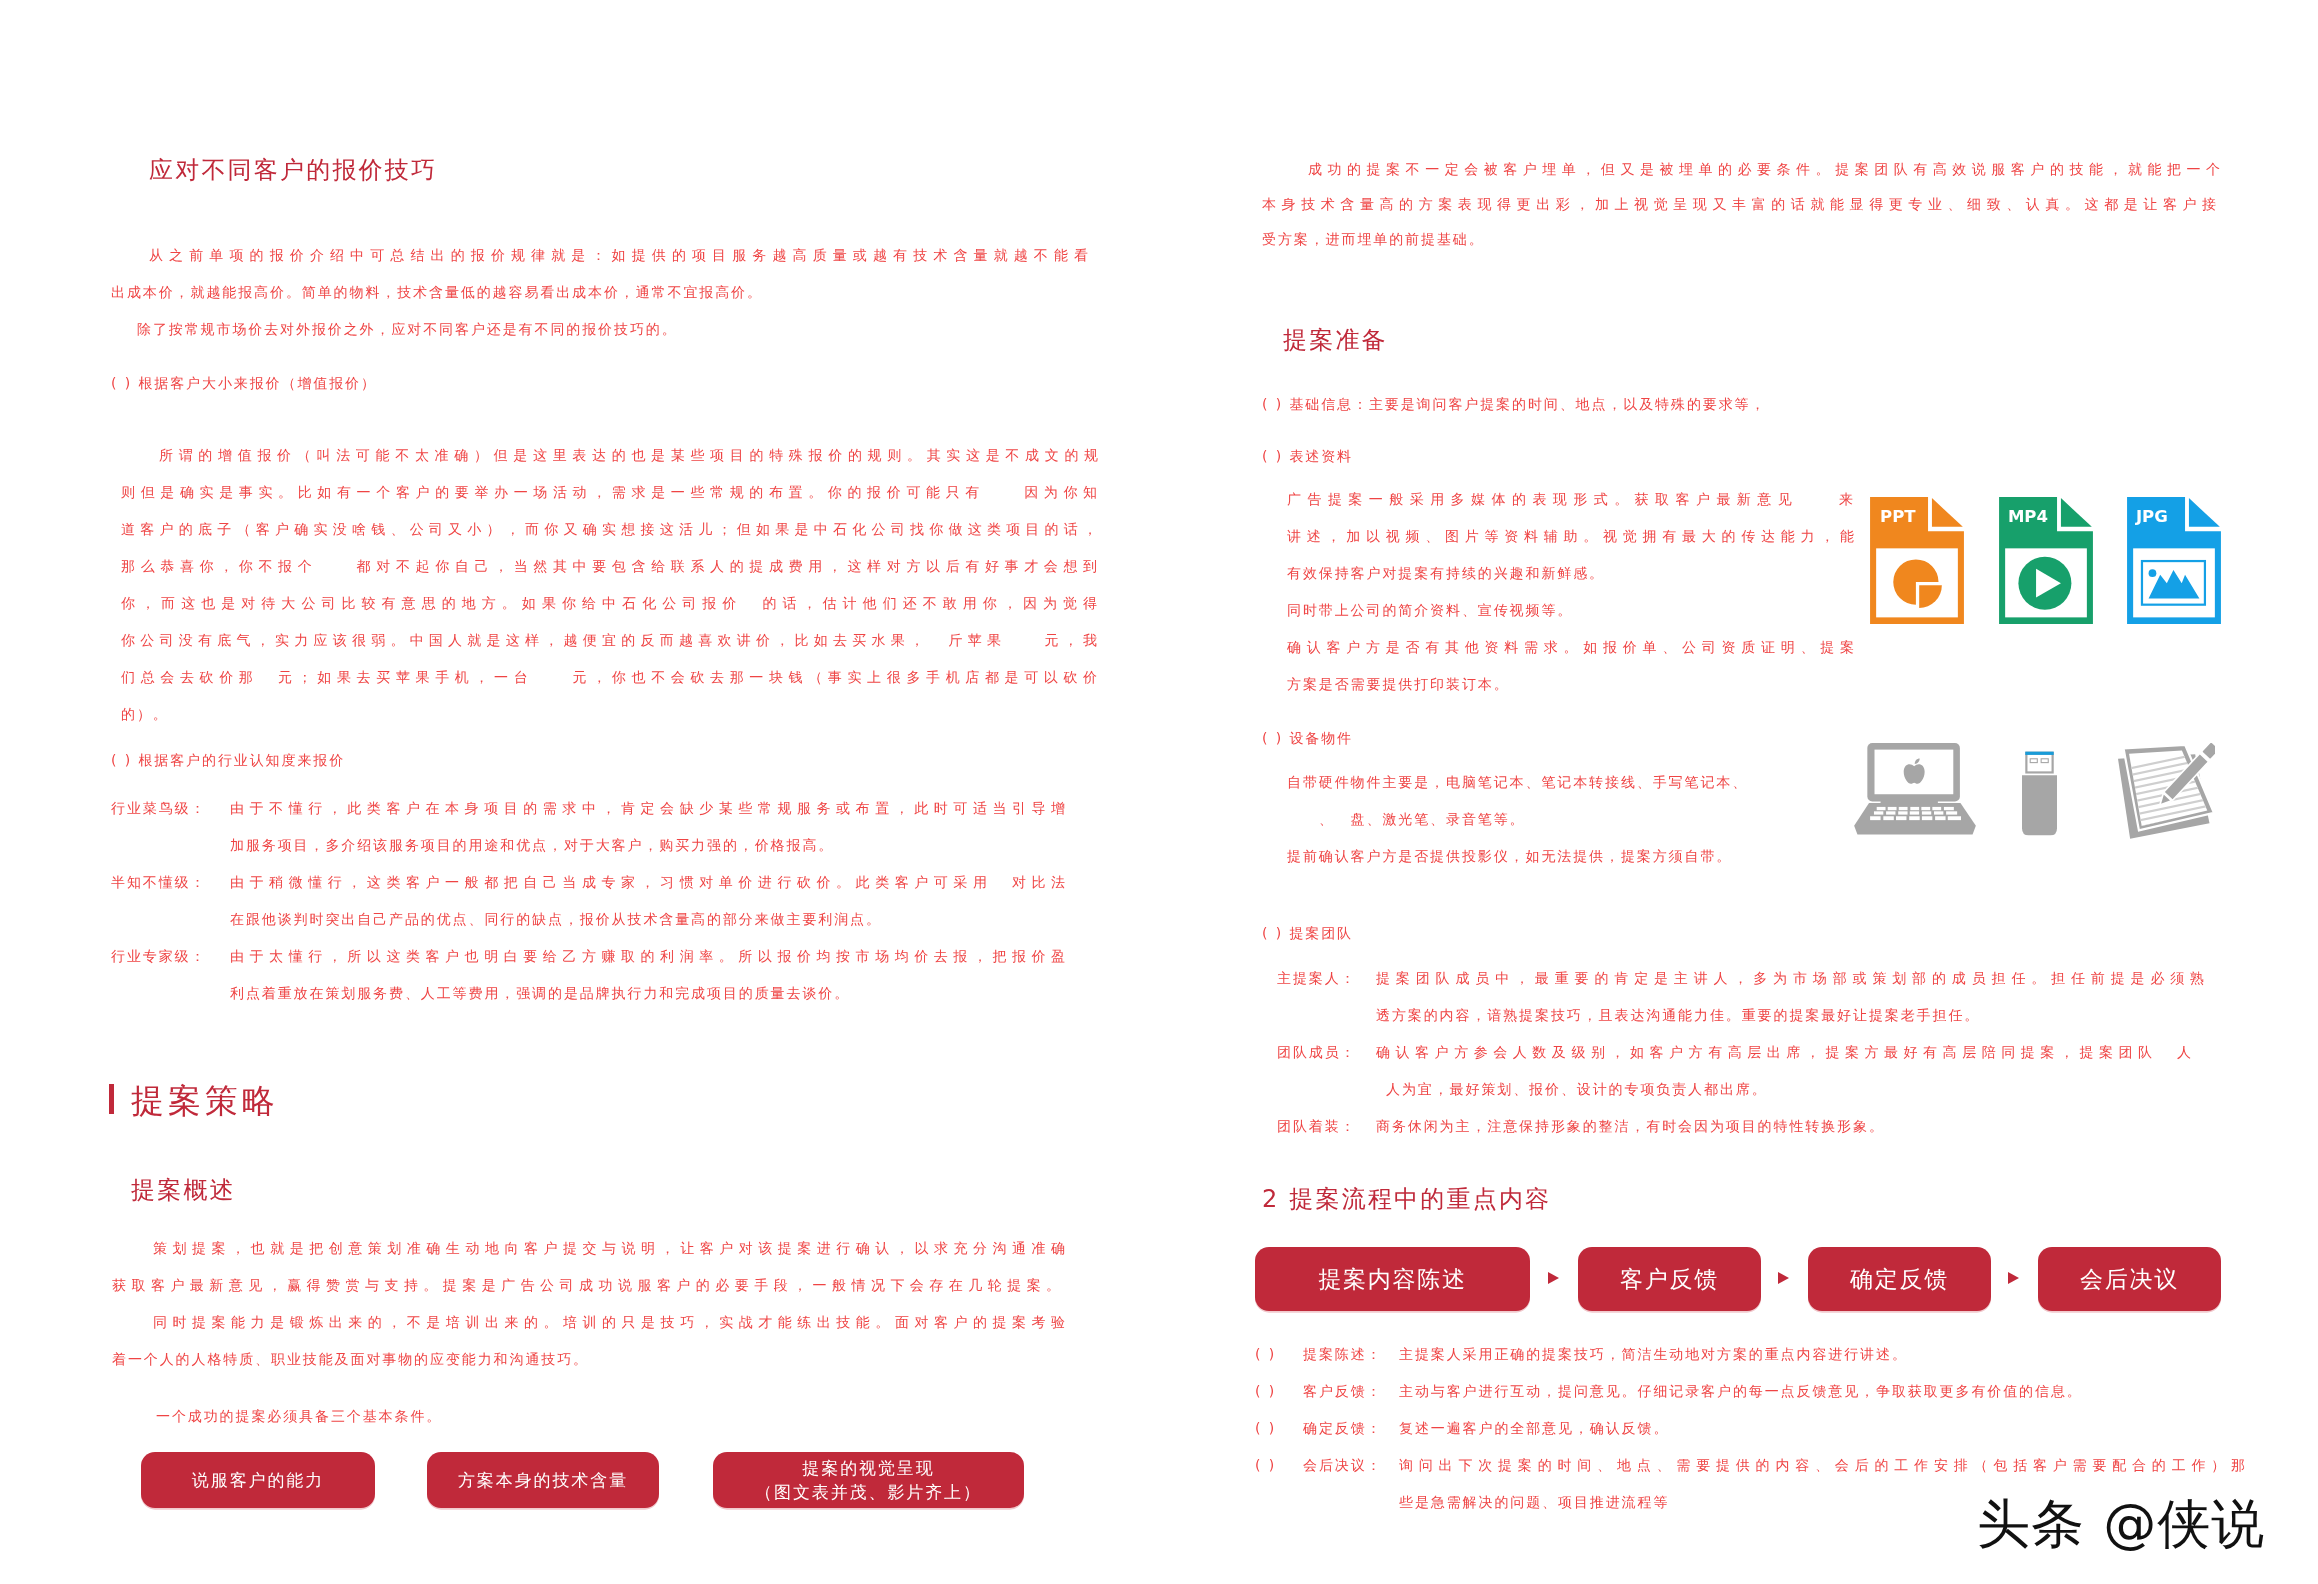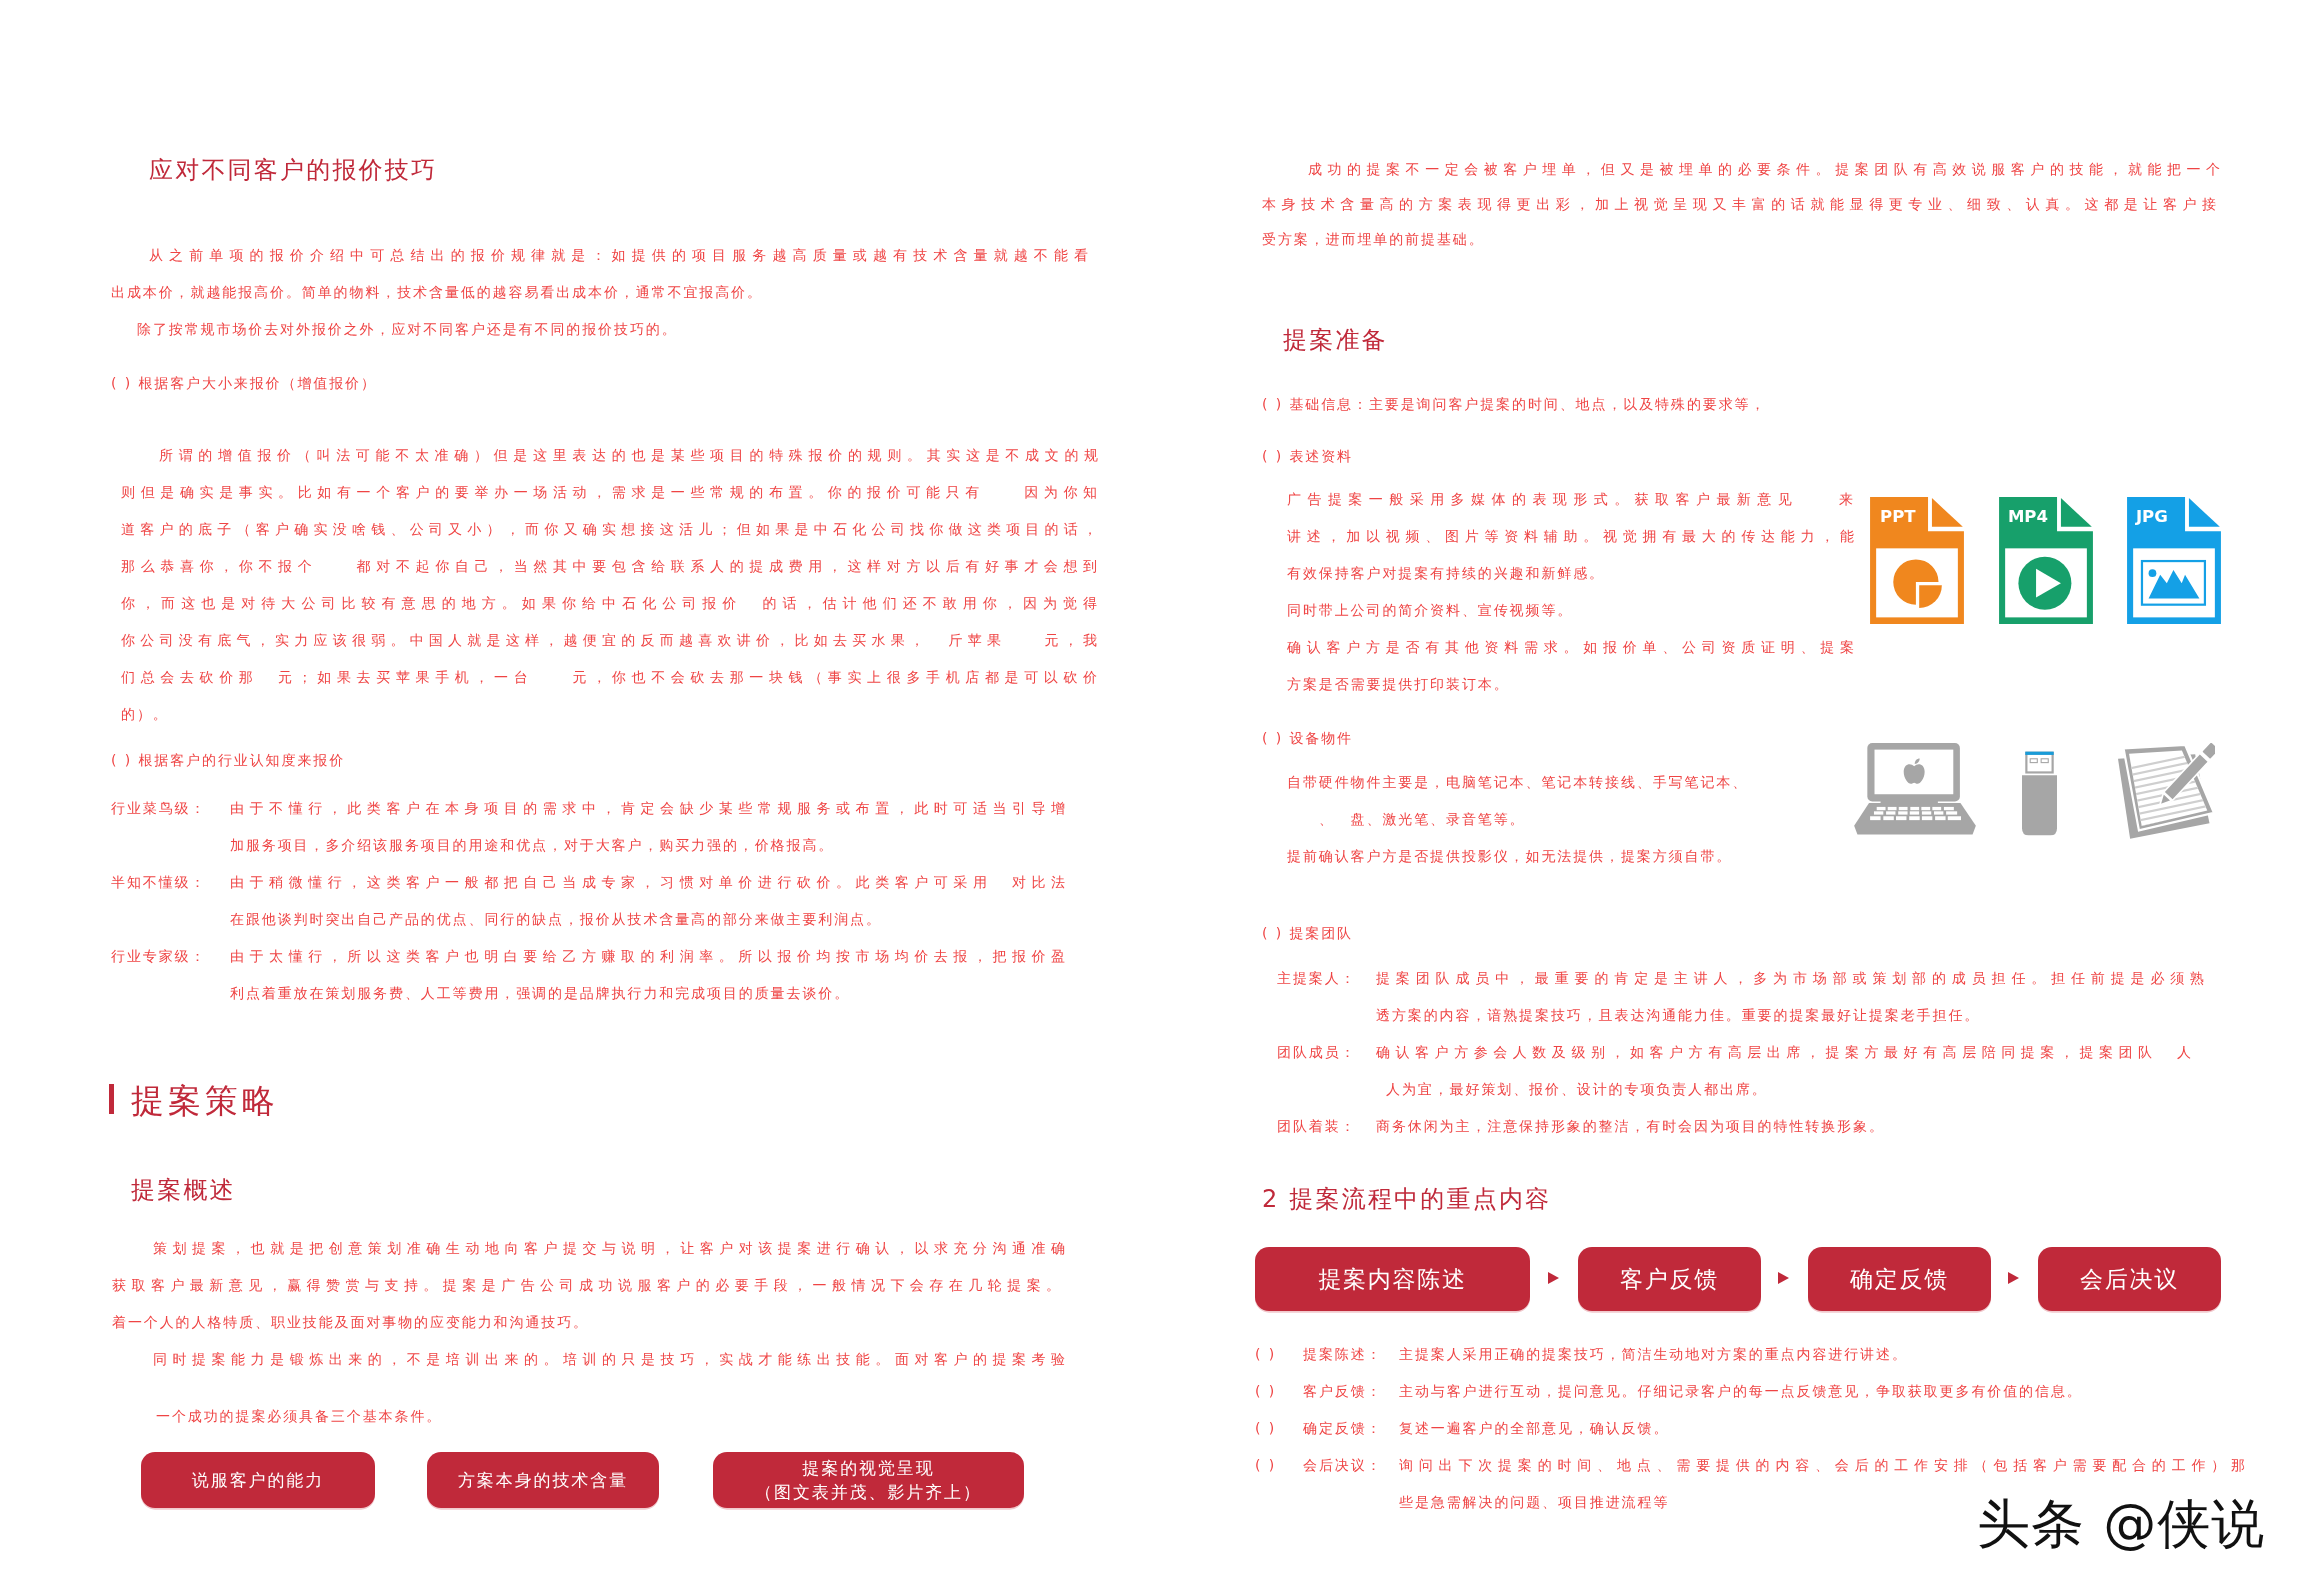--- a/index.html
+++ b/index.html
@@ -88,22 +88,22 @@
   </div>
 
   <div class="bar" style="left:109px;top:1084px;width:5px;height:30px;"></div>
   <div class="blk h-big" style="left:131px;top:1079px;">提案策略</div>
 
   <div class="blk h-red" style="left:131px;top:1174px;">提案概述</div>
 
   <div class="blk txt" style="left:112px;top:1230px;line-height:37px;">
     <span class="ln j" style="margin-left:41px;width:914px;">策划提案，也就是把创意策划准确生动地向客户提交与说明，让客户对该提案进行确认，以求充分沟通准确</span>
     <span class="ln j" style="width:950px;">获取客户最新意见，赢得赞赏与支持。提案是广告公司成功说服客户的必要手段，一般情况下会存在几轮提案。</span>
+    <span class="ln j" style="margin-left:41px;width:914px;">同时提案能力是锻炼出来的，不是培训出来的。培训的只是技巧，实战才能练出技能。面对客户的提案考验</span>
     <span class="ln">着一个人的人格特质、职业技能及面对事物的应变能力和沟通技巧。</span>
-    <span class="ln j" style="margin-left:41px;width:914px;">同时提案能力是锻炼出来的，不是培训出来的。培训的只是技巧，实战才能练出技能。面对客户的提案考验</span>
   </div>
 
   <div class="blk txt" style="left:156px;top:1398px;line-height:37px;">一个成功的提案必须具备三个基本条件。</div>
 
   <div class="rbox" style="left:141px;top:1452px;width:234px;height:56px;">
     <span class="t1">说服客户的能力</span>
   </div>
   <div class="rbox" style="left:427px;top:1452px;width:232px;height:56px;">
     <span class="t1">方案本身的技术含量</span>
   </div>

